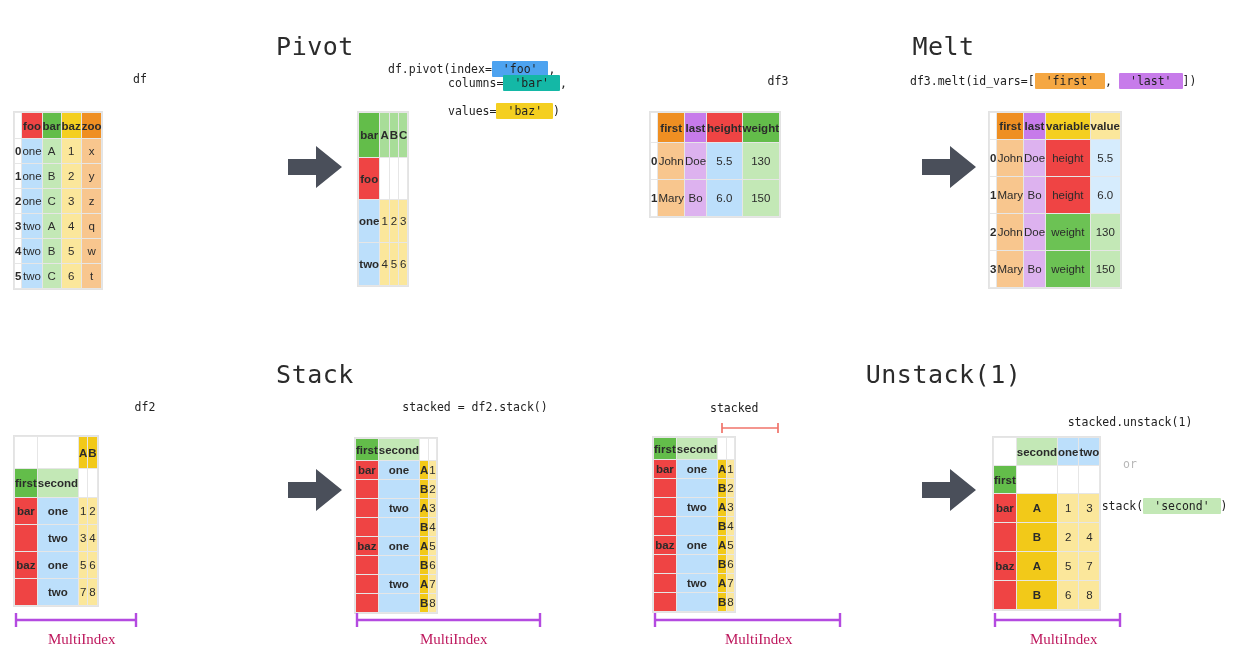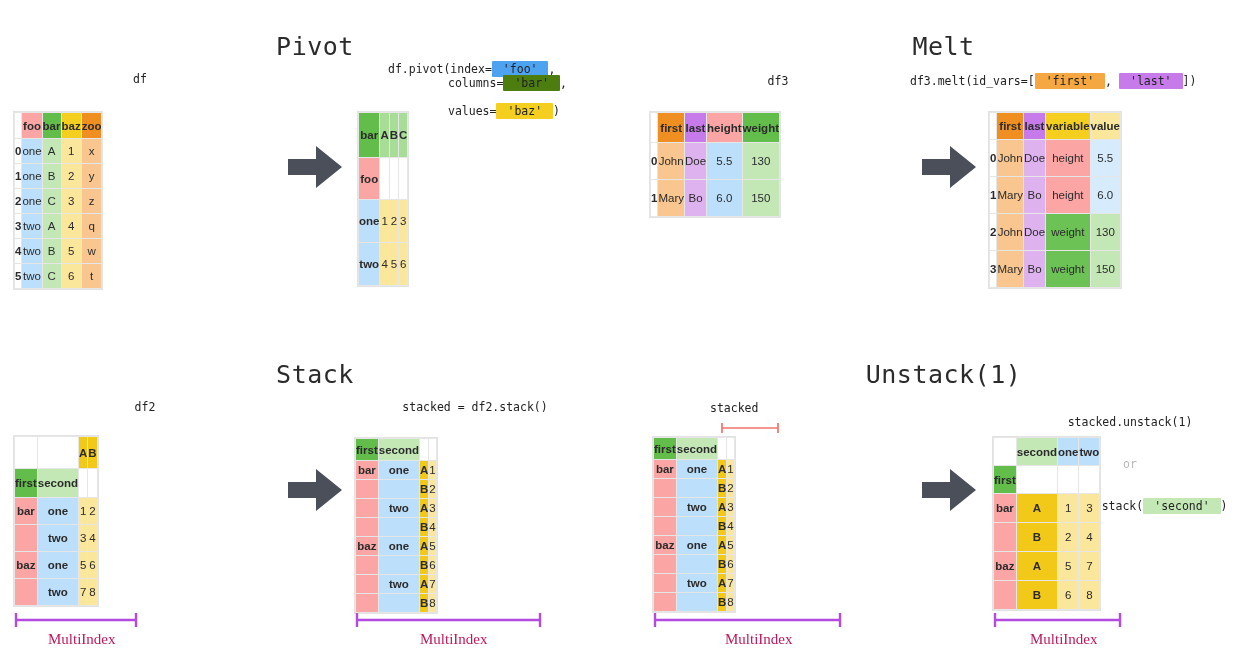--- a/index.html
+++ b/index.html
@@ -31,21 +31,21 @@
     font-size: 11.5px;
     color: #222;
     white-space: pre;
     line-height: 14px;
   }
   .caption.center { text-align: center; }
 
   
   .hl { padding: 1px 11px; border-radius: 1px; }
   .hl-blue   { background: #4da3f0; }
-  .hl-green  { background: #4d7c0f; }
+  .hl-green  { background: #14b8a6; }
   .hl-yellow { background: #f4cf20; }
   .hl-orange { background: #f5a742; }
   .hl-purple { background: #c77bea; }
   .hl-lgreen { background: #c3e8b6; }
   .or-word { color: #b8b8b8; }
 
   
   table.tbl {
     position: absolute;
     border-collapse: collapse;
@@ -59,21 +59,21 @@
     font-size: 11.5px;
     color: #2b2b2b;
     padding: 0;
     white-space: nowrap;
   }
   td.hdr { font-weight: bold; color: #1a1a1a; }
   td.idx { font-weight: bold; background: #ffffff; color: #111; }
   td.blank { background: #ffffff; }
 
   
-  .c-blue     { background: #fca5a5; }
+  .c-blue     { background: #ef4444; }
   .c-blue-l   { background: #bcdffb; }
   .c-blue-l2  { background: #d6ecfd; }
   .c-green    { background: #63bd4a; }
   .c-green-l  { background: #c3e8b6; }
   .c-green-m  { background: #6cc254; }
   .c-green-m2 { background: #a8dd98; }
   .c-yellow   { background: #f4cf20; }
   .c-yellow-l { background: #fbe79b; }
   .c-gold     { background: #f2c919; }
   .c-orange   { background: #ef8f22; }

